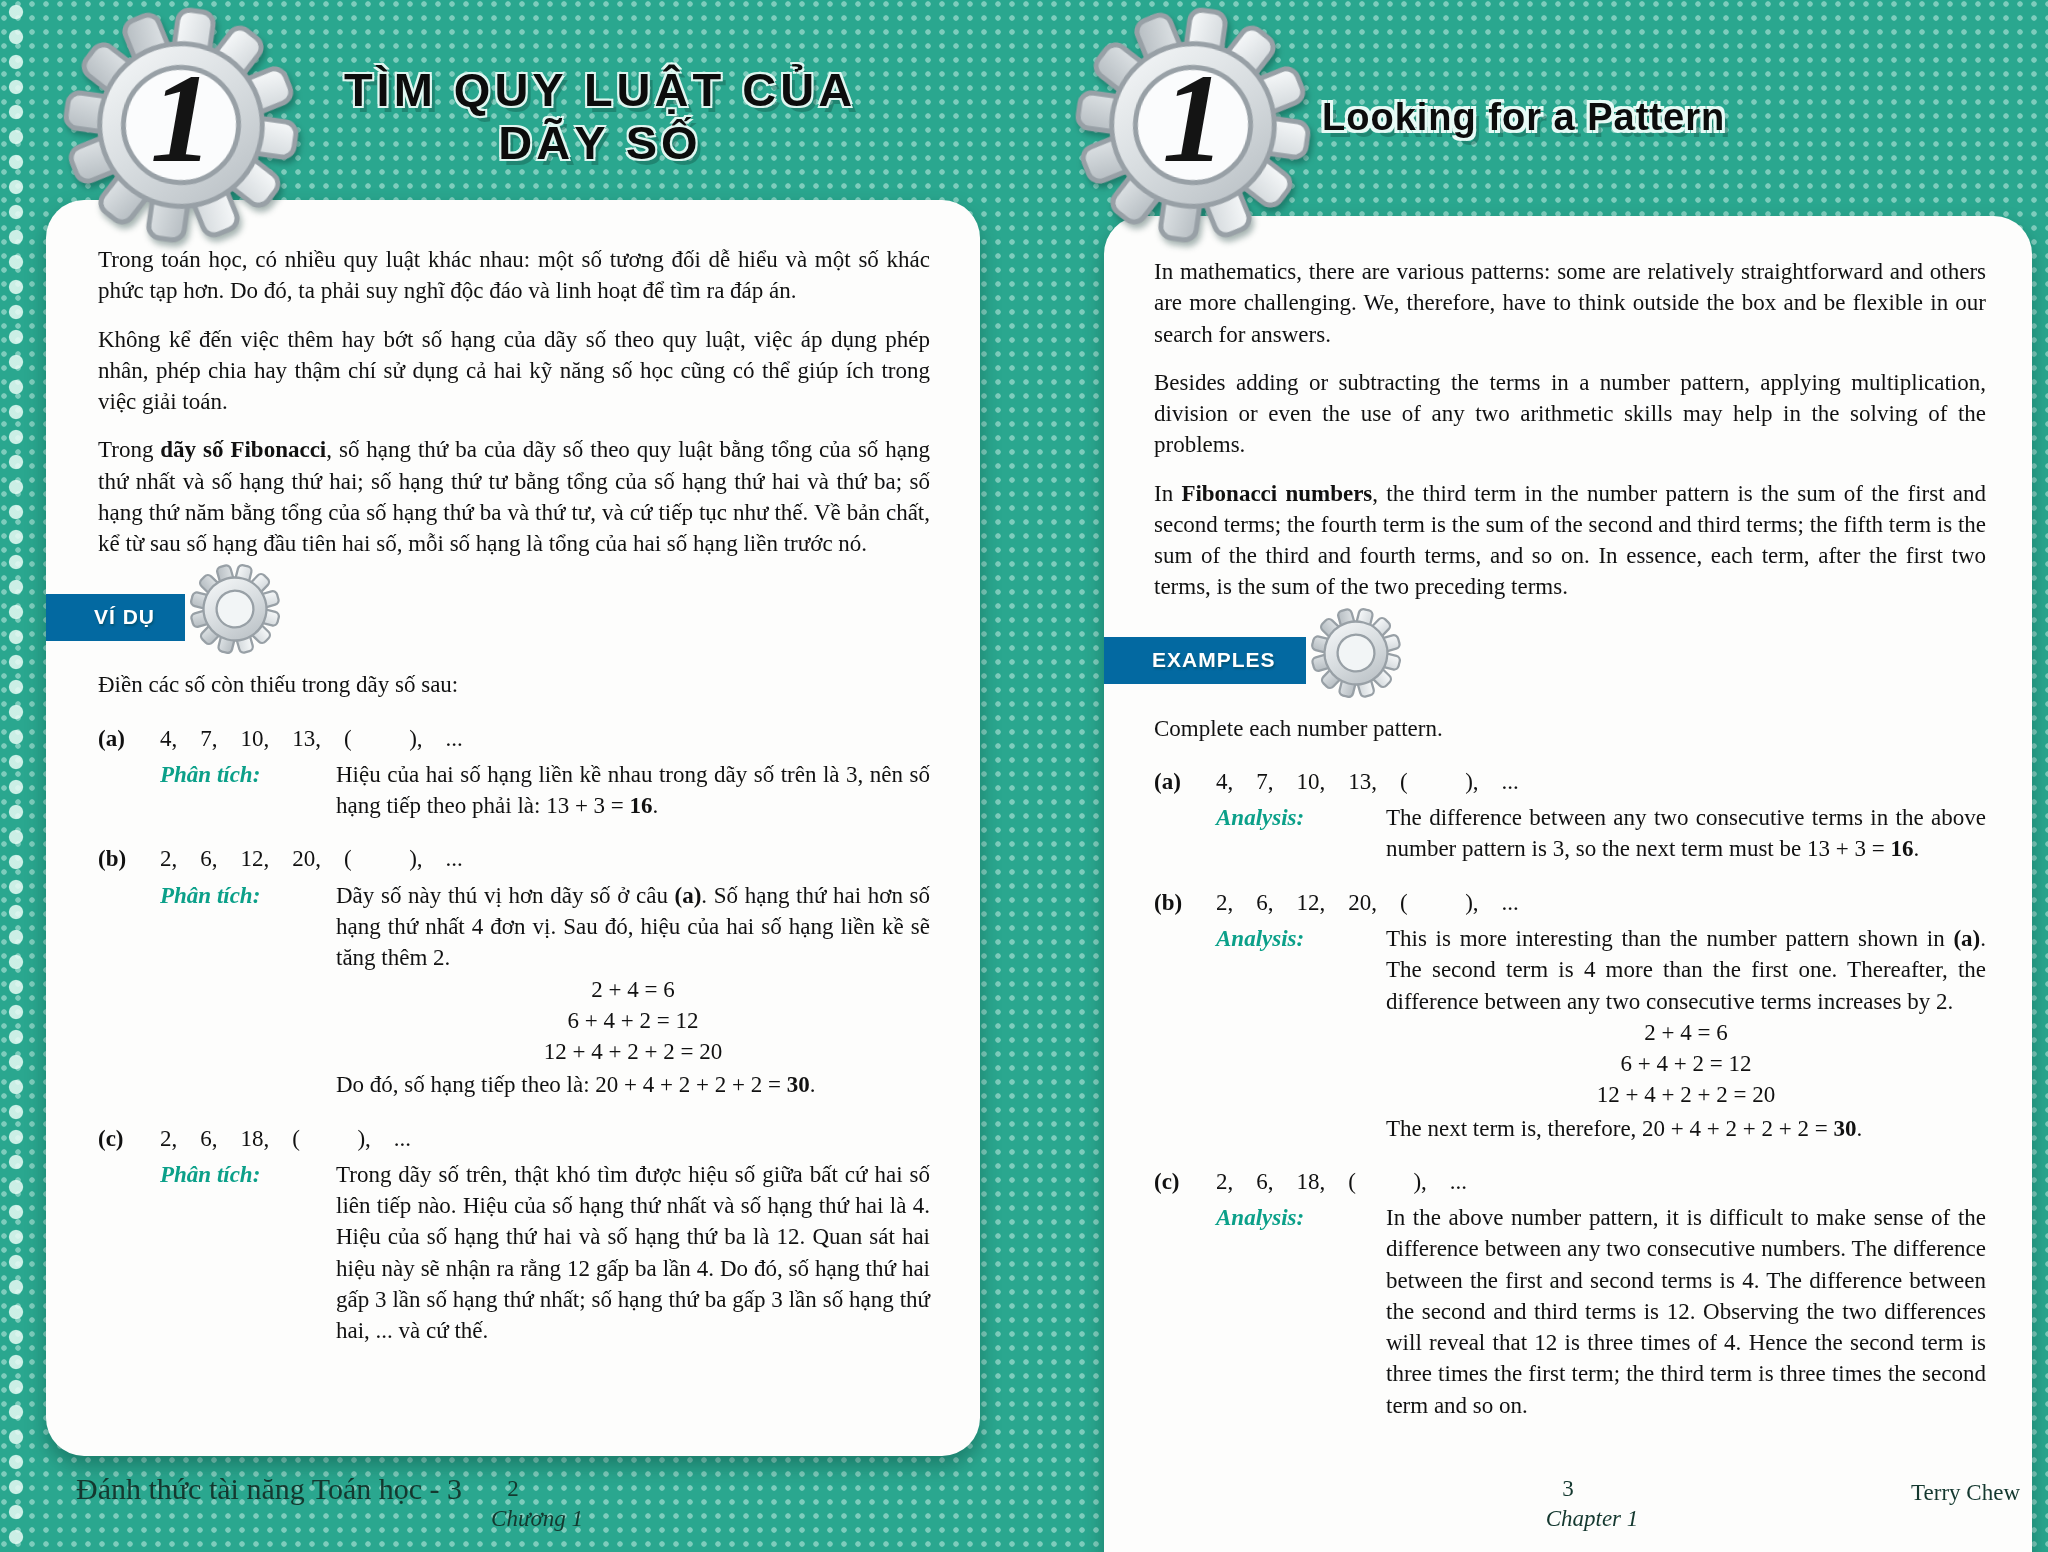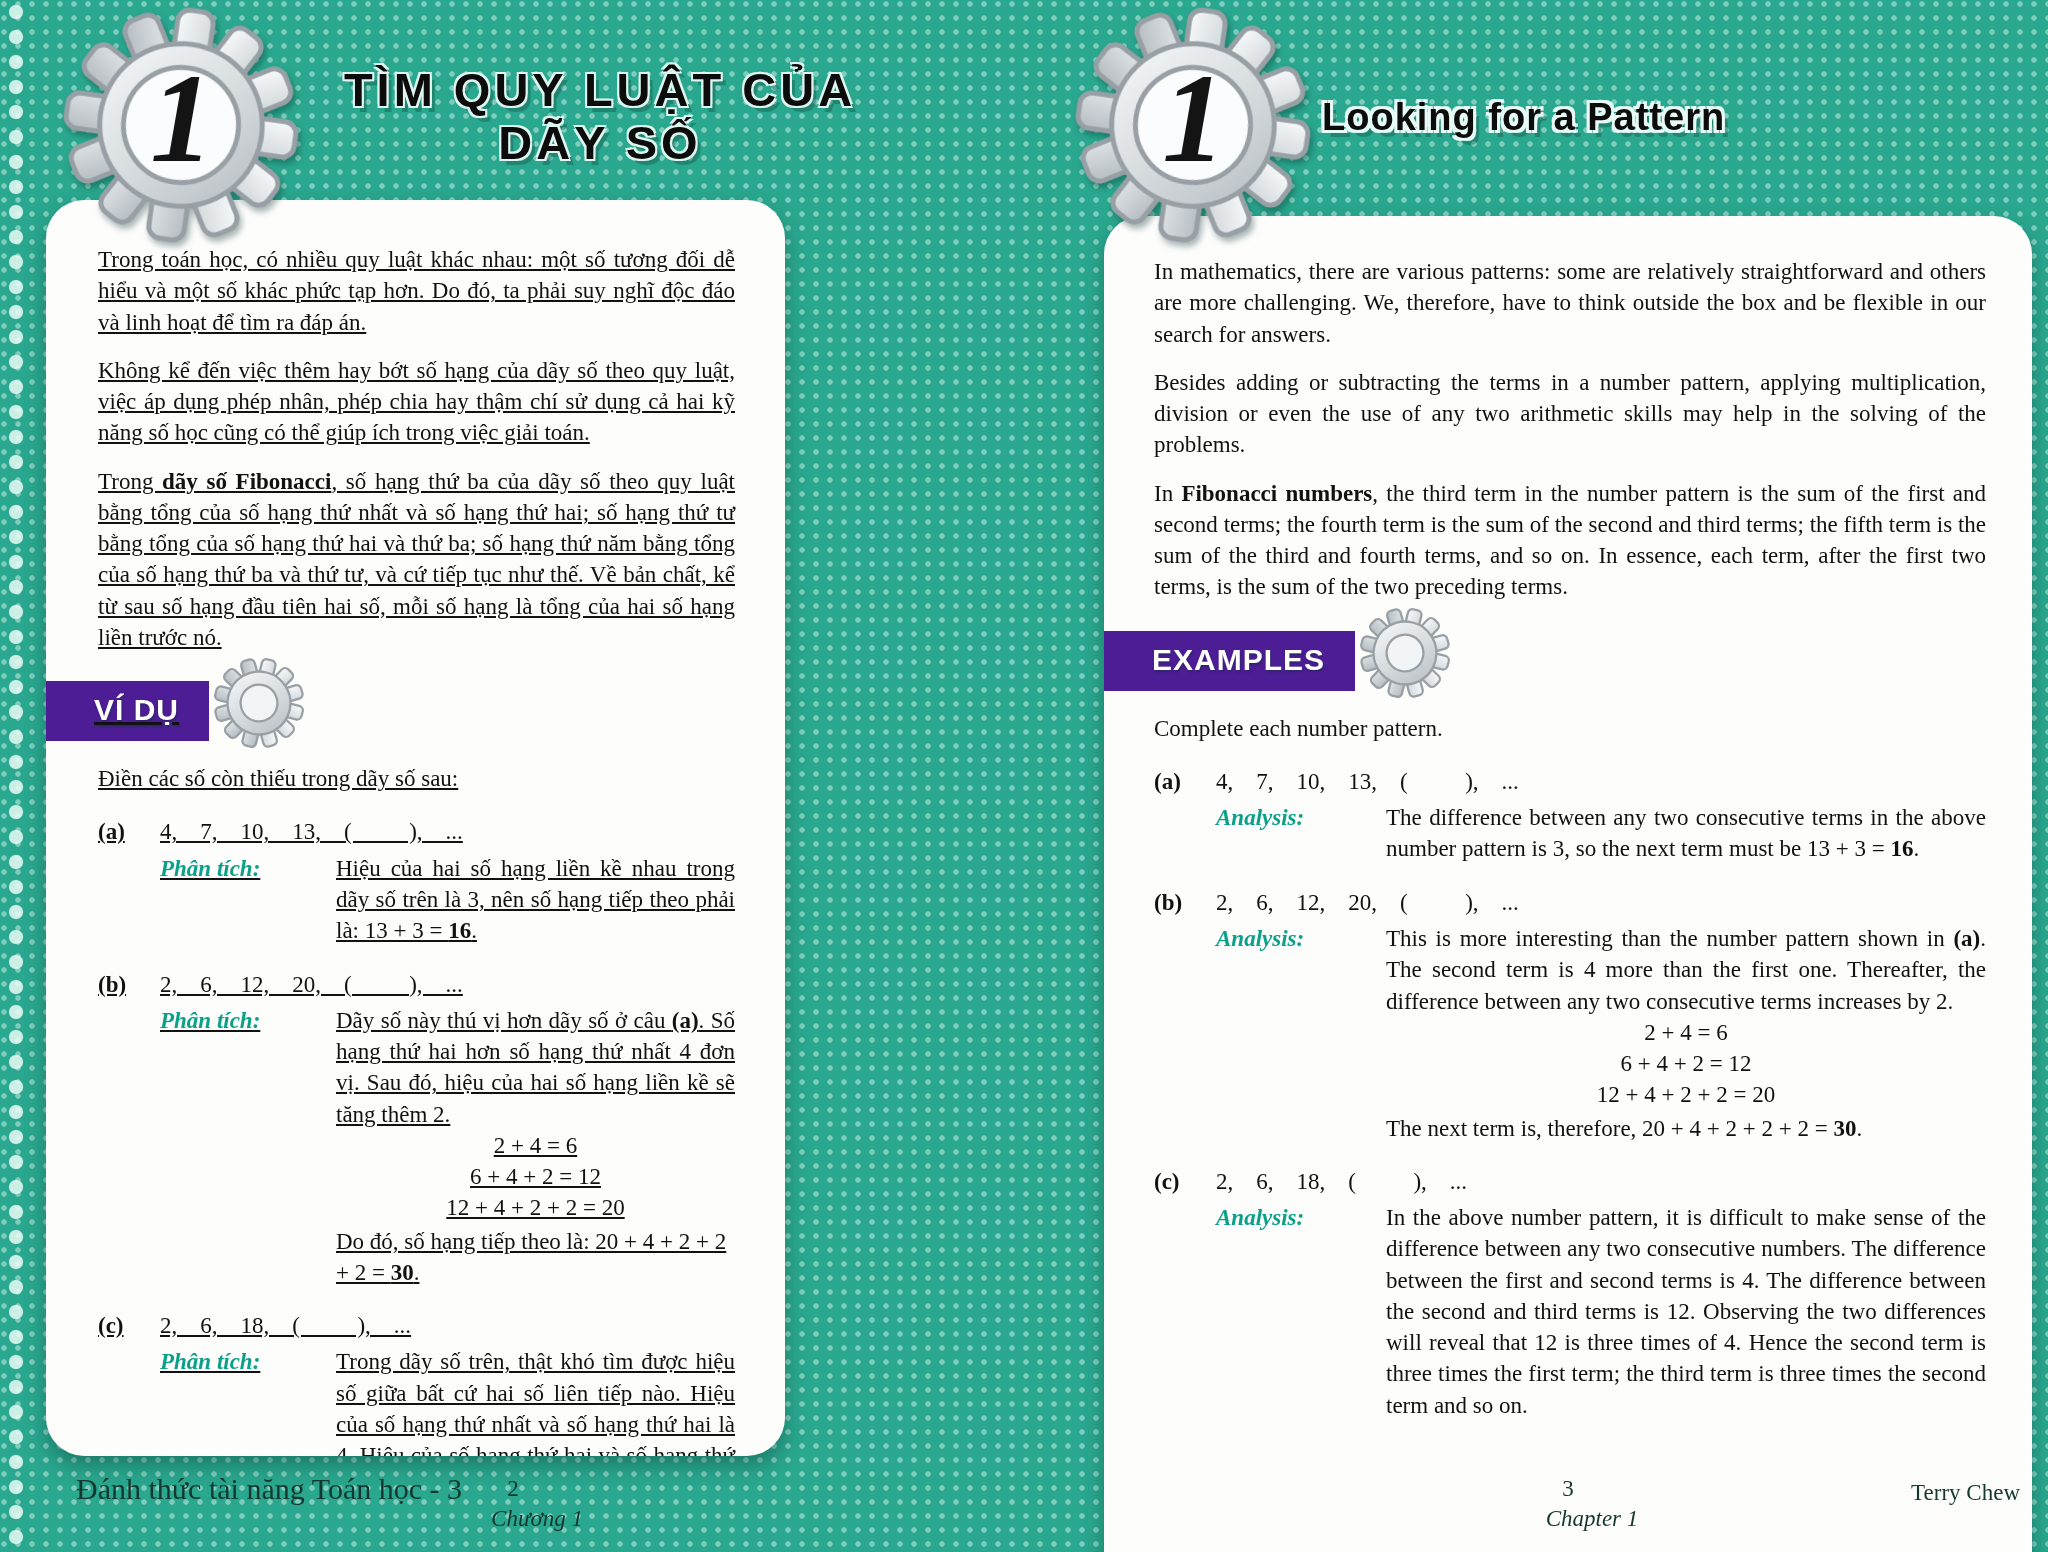--- a/index.html
+++ b/index.html
@@ -21,21 +21,21 @@
   .page { position: absolute; top: 0; width: 1024px; height: 1552px; }
   .page-left { left: 0; }
   .page-right { left: 1024px; }
 
   
   .card {
     position: absolute; background: #fdfdfc; border-radius: 38px; z-index: 1;
     box-shadow: 0 10px 20px rgba(0,45,38,0.35);
     font-size: 23px; line-height: 1.36; overflow: hidden;
   }
-  .card-left  { left: 46px;  width: 739px; top: 200px; height: 1256px; padding: 44px 50px 26px 52px; text-decoration: underline; }
+  .card-left  { left: 46px;  width: 934px; top: 200px; height: 1256px; padding: 44px 50px 26px 52px; }
   .card-right { left: 80px;  width: 928px; top: 216px; height: 1396px; padding: 40px 46px 26px 50px; }
 
   .para { text-align: justify; margin-bottom: 17px; }
   .para b, .an-text b, .conclusion b { font-weight: bold; }
 
   
   .gear-block { position: absolute; width: 238px; height: 238px; z-index: 6; transform: rotate(8deg); }
   .gear-left-pos  { left: 62px; top: 6px; }
   .gear-right-pos { left: 50px; top: 6px; }
   .gear-svg { width: 100%; height: 100%; display: block; filter: drop-shadow(3px 4px 3px rgba(0,40,35,0.35)); }
@@ -54,22 +54,22 @@
     position: absolute; left: 298px; top: 96px; width: 700px; z-index: 3;
     font-family: "Liberation Sans", sans-serif; font-weight: bold; font-size: 38px; letter-spacing: 1px;
     color: #0c0c0c;
     text-shadow: -3px -3px 0 #e7faf5, 3px -3px 0 #e7faf5, -3px 3px 0 #e7faf5, 3px 3px 0 #e7faf5, 6px 7px 0 rgba(10,60,50,0.30);
   }
 
   
   .banner-row { display: flex; align-items: center; margin: 20px 0 14px -52px; }
   .card-right .banner-row { margin-left: -50px; text-align: center; }
   .banner {
-    background: #4c1d95; color: #ffffff; font-family: "Liberation Sans", sans-serif; font-weight: bold;
-    font-size: 30px; letter-spacing: 1px; padding: 9px 30px 10px 48px;
+    background: #0369a1; color: #ffffff; font-family: "Liberation Sans", sans-serif; font-weight: bold;
+    font-size: 21px; letter-spacing: 1px; padding: 9px 30px 10px 48px;
     text-shadow: 1px 2px 2px rgba(0,50,40,0.35);
   }
   .banner-gear { width: 92px; height: 92px; margin-left: 4px; margin-top: -16px; flex: none; transform: rotate(14deg); }
 
   .prompt { margin-bottom: 6px; }
 
   
   .example { margin-top: 22px; }
   .pattern-row { display: flex; }
   .item-label { font-weight: bold; width: 62px; flex: none; }

